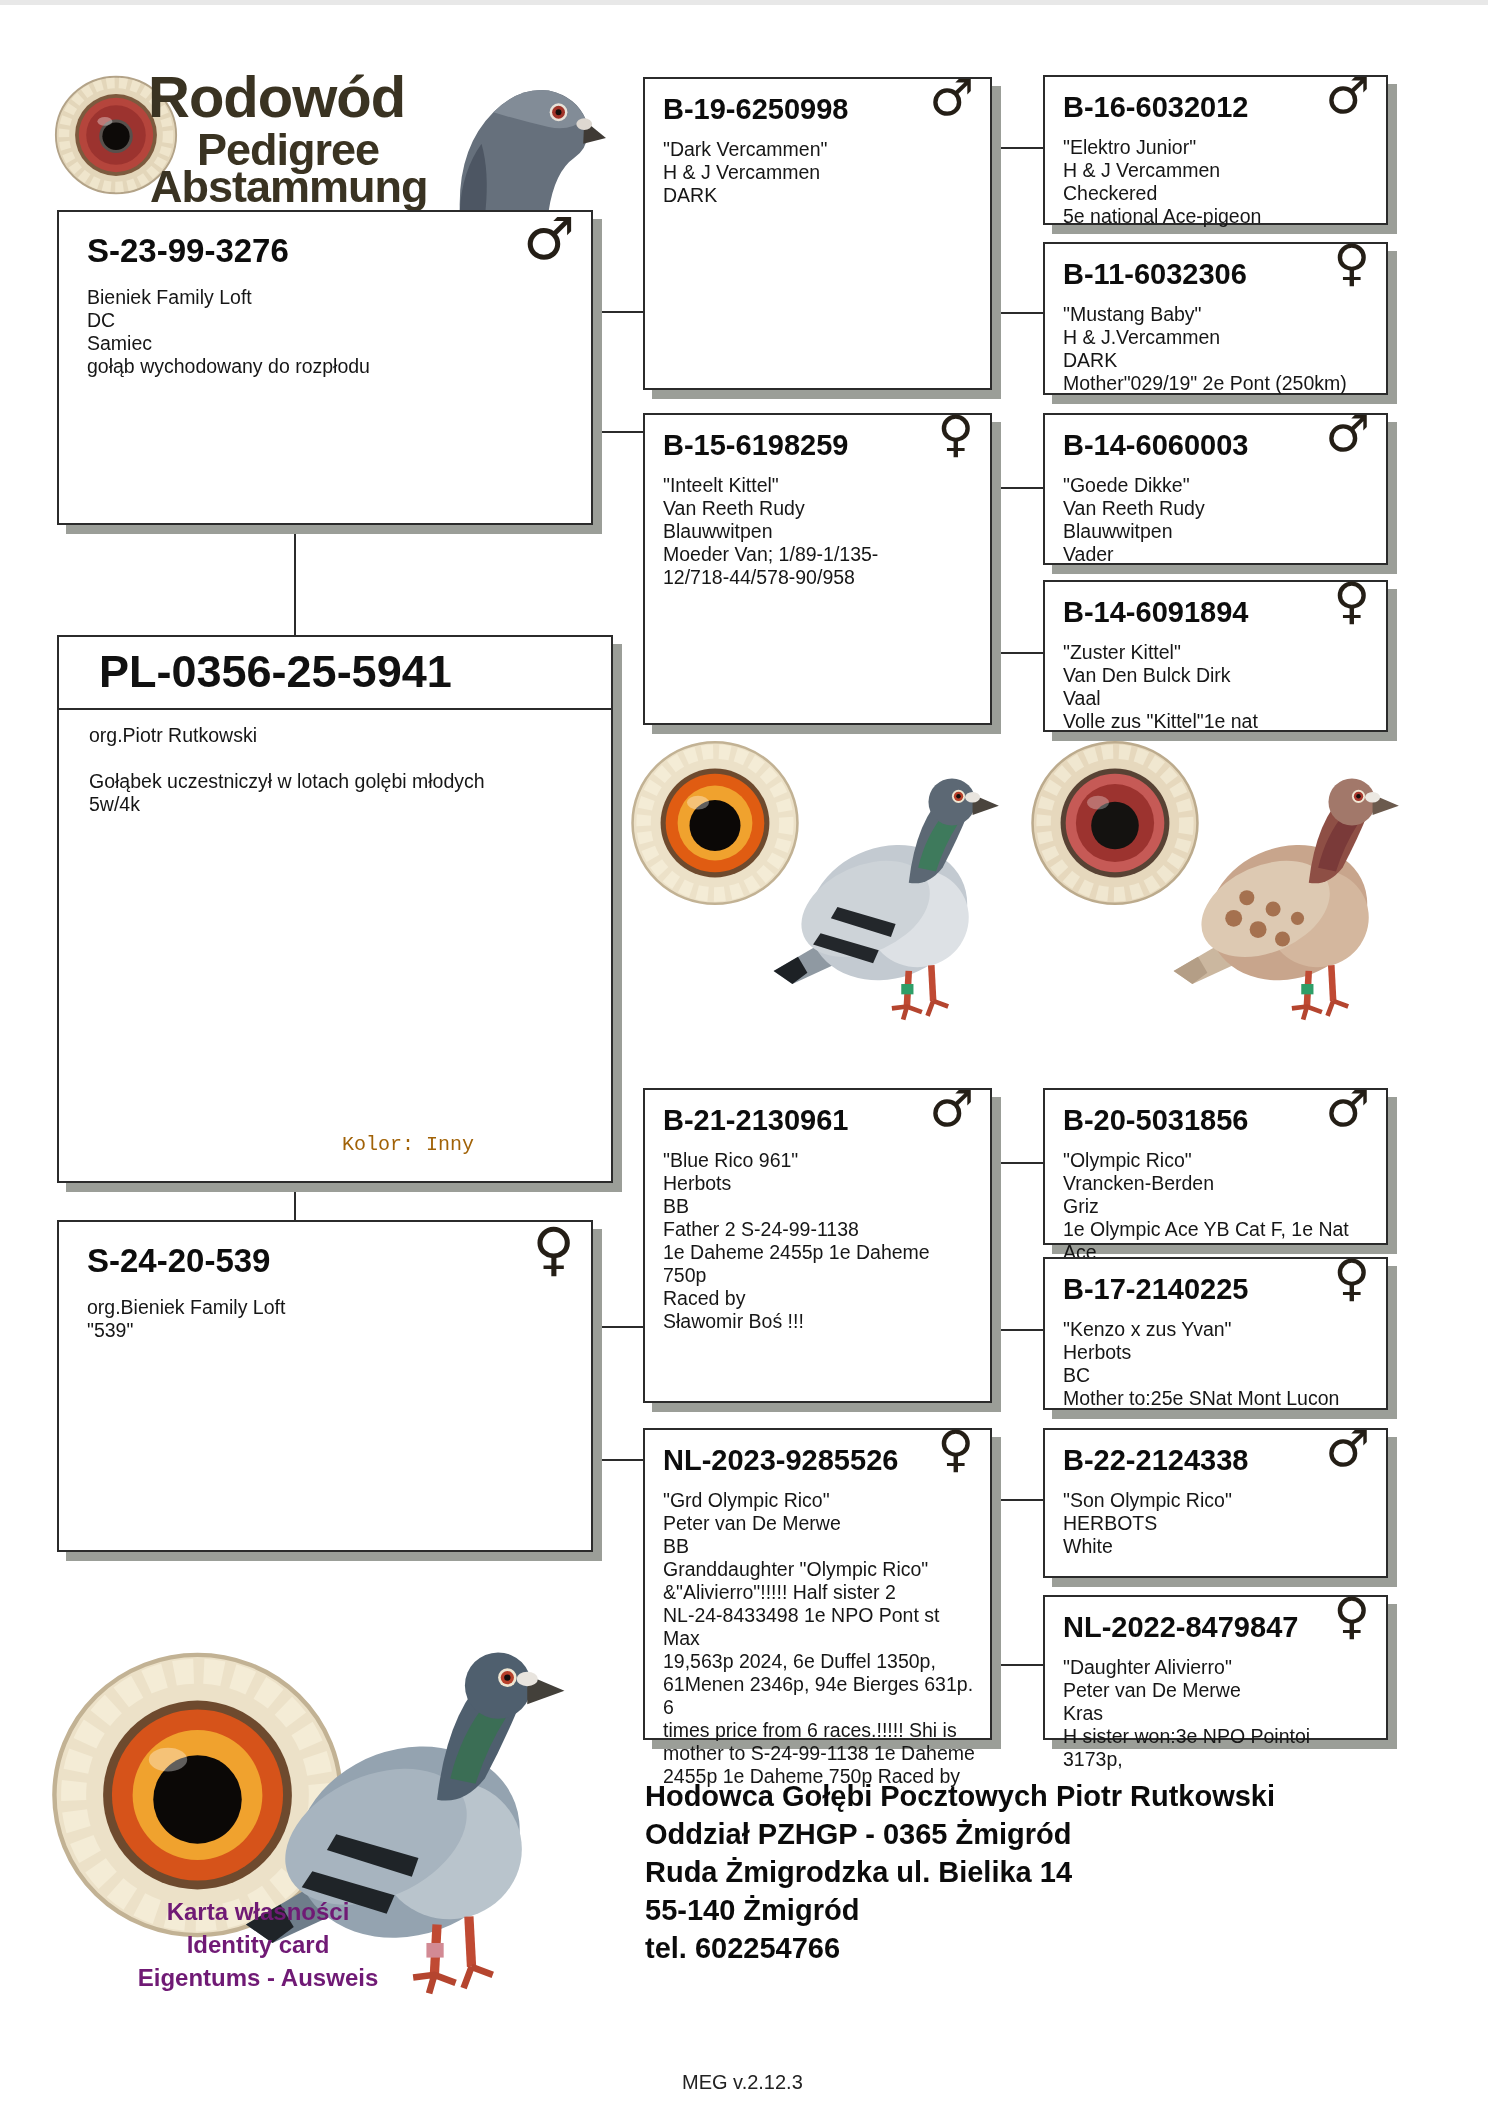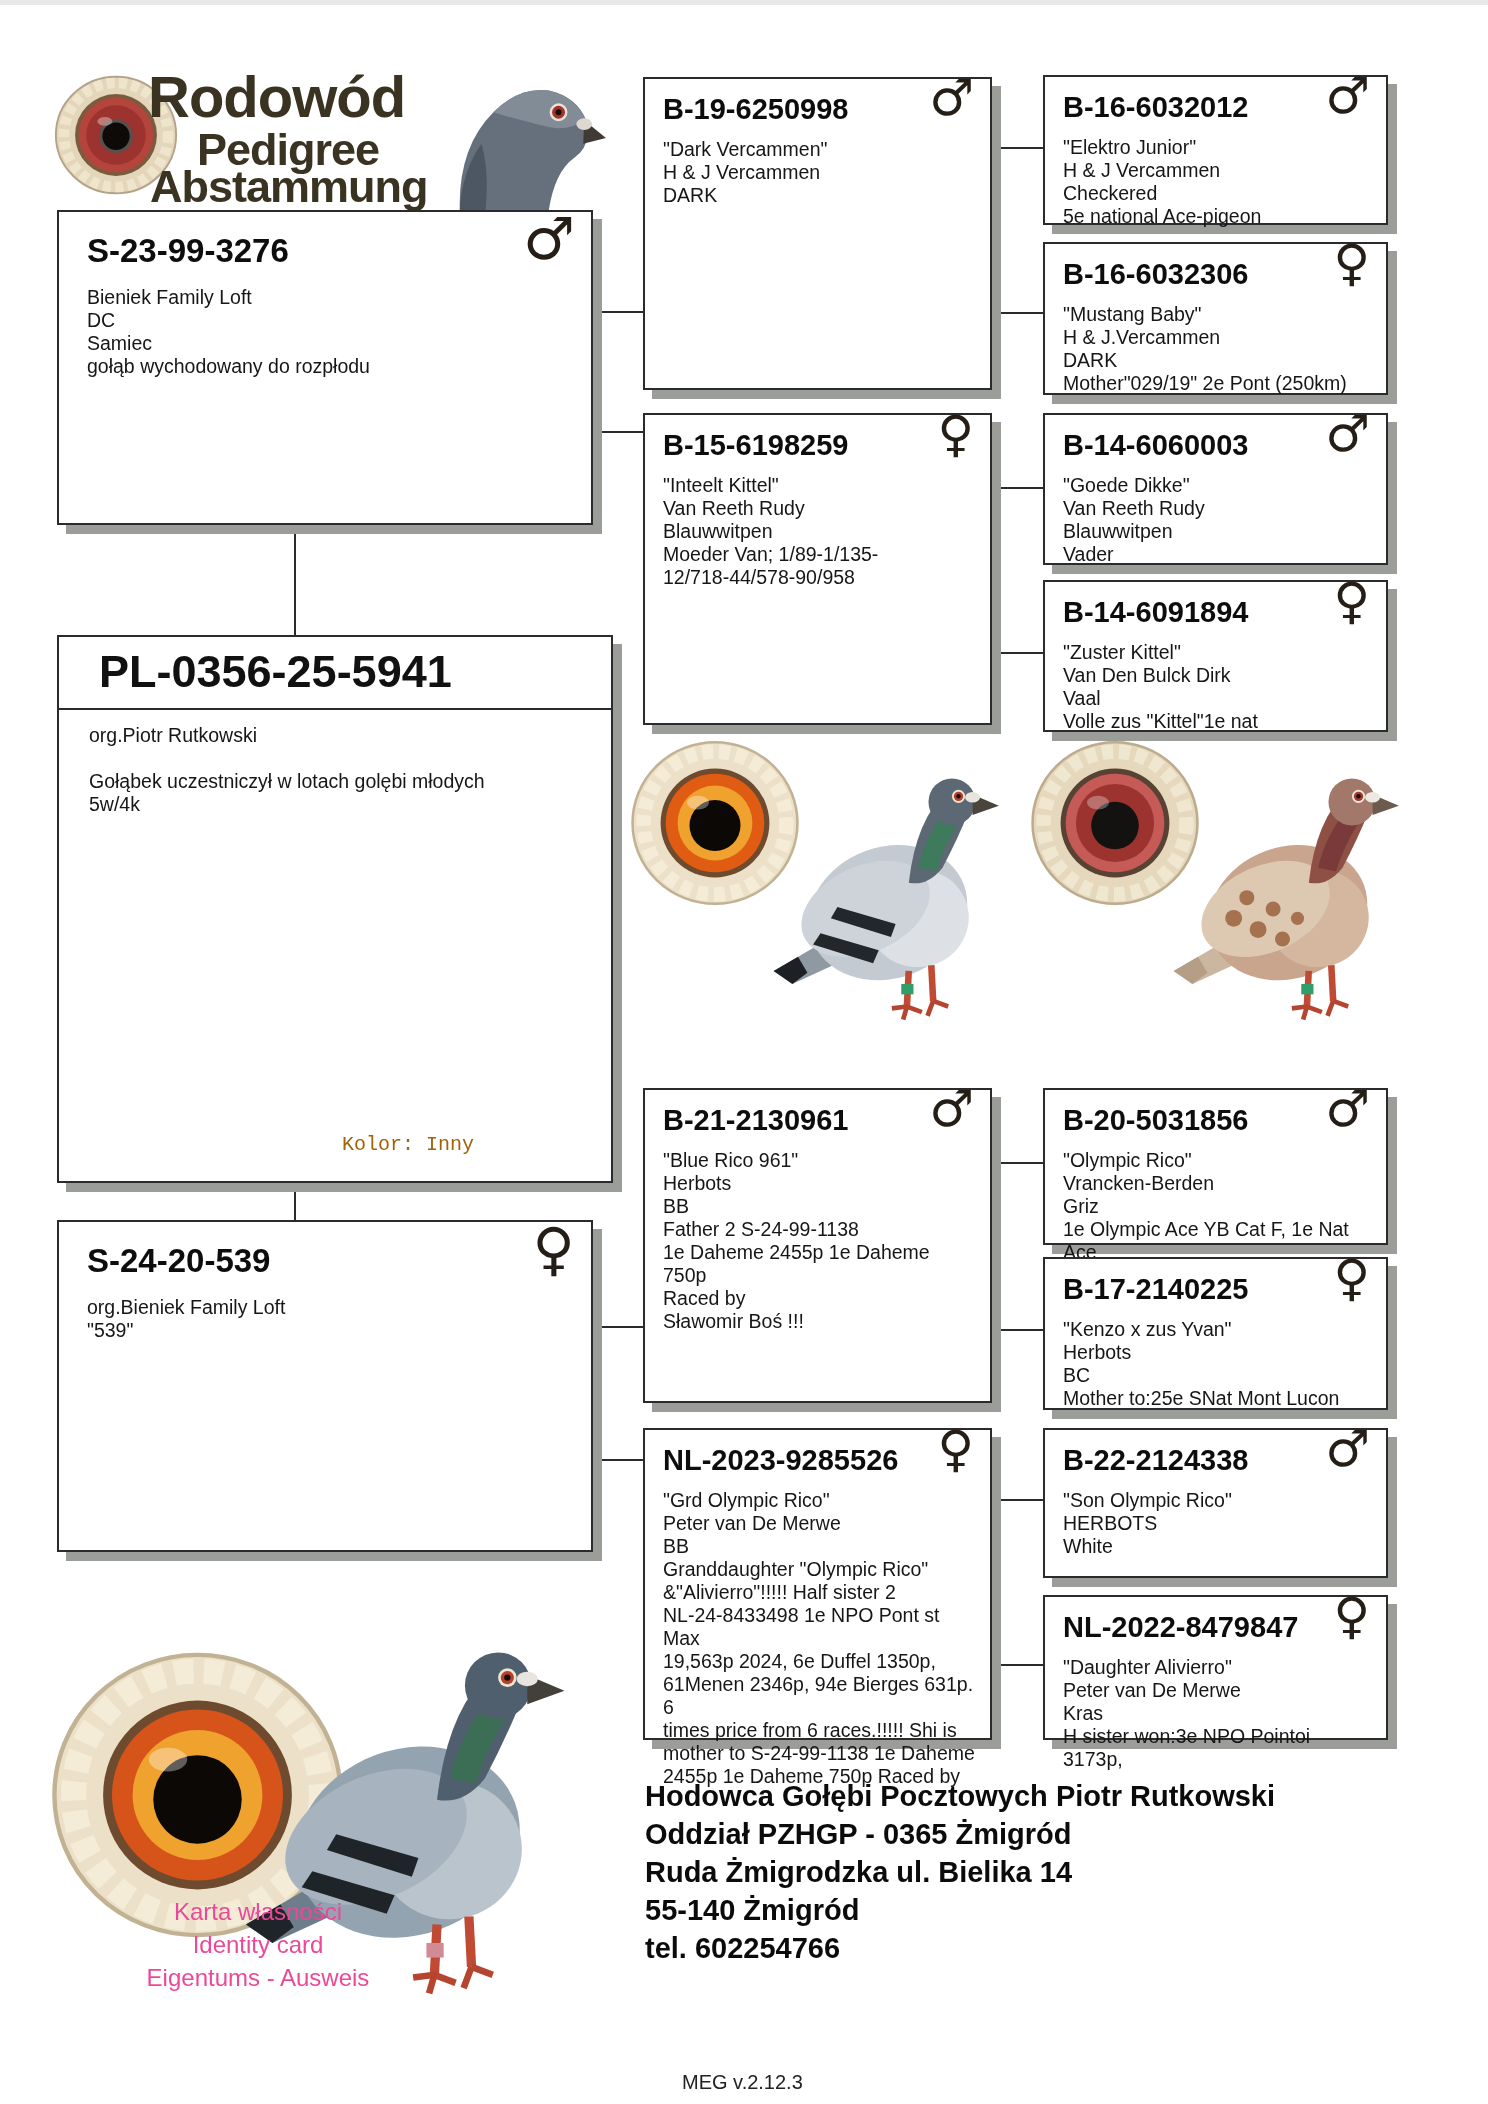--- a/index.html
+++ b/index.html
@@ -37,21 +37,21 @@
   
   .hl{position:absolute;height:2px;background:#2b2b2b;}
   .vl{position:absolute;width:2px;background:#2b2b2b;}
   
   .breeder{
     position:absolute;left:645px;top:1772px;width:700px;
     font-size:29px;font-weight:bold;line-height:38px;color:#0b0b0b;white-space:pre-line;
   }
   .ownercard{
     position:absolute;left:88px;top:1890px;width:340px;text-align:center;
-    font-size:24px;font-weight:normal;line-height:33px;color:#ec4899;white-space:pre-line;
+    font-size:24px;font-weight:bold;line-height:33px;color:#701a75;white-space:pre-line;
   }
   .meg{position:absolute;left:682px;top:2066px;font-size:20px;color:#222;}
   svg{display:block;}
 </style>
 </head>
 <body>
 
 <div class="page">
 
   <svg class="abs" style="left:54px;top:66px" width="124" height="128" viewBox="0 0 200 200">
@@ -169,21 +169,21 @@
     <div class="sex">♂</div>
     <div class="ring">B-16-6032012</div>
     <div class="info">"Elektro Junior"
 H &amp; J Vercammen
 Checkered
 5e national Ace-pigeon</div>
   </div>
 
   <div class="pbox small" style="left:1043px;top:237px;width:345px;height:153px">
     <div class="sex">♀</div>
-    <div class="ring">B-16-6032306</div>
+    <div class="ring">B-11-6032306</div>
     <div class="info">"Mustang Baby"
 H &amp; J.Vercammen
 DARK
 Mother"029/19" 2e Pont (250km)</div>
   </div>
 
   <div class="pbox small" style="left:1043px;top:408px;width:345px;height:152px">
     <div class="sex">♂</div>
     <div class="ring">B-14-6060003</div>
     <div class="info">"Goede Dikke"

